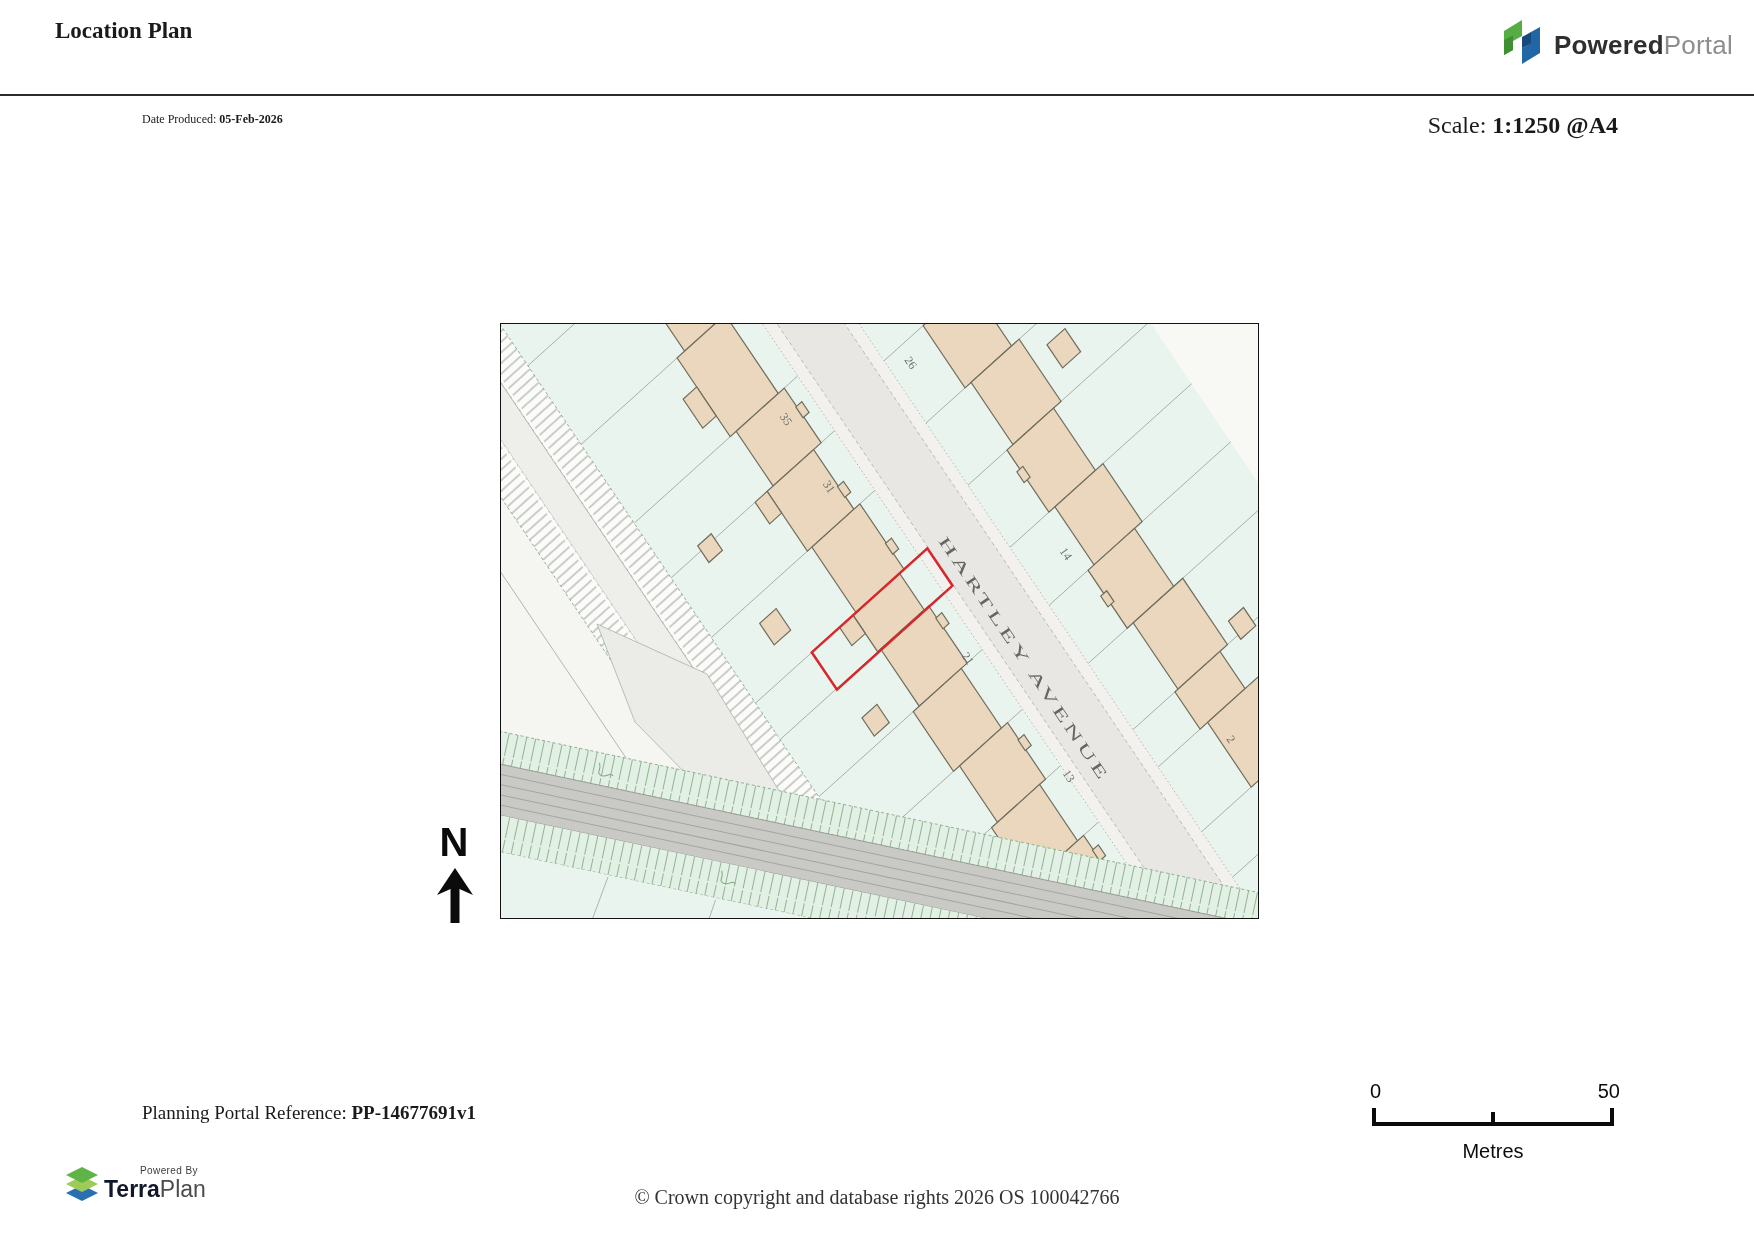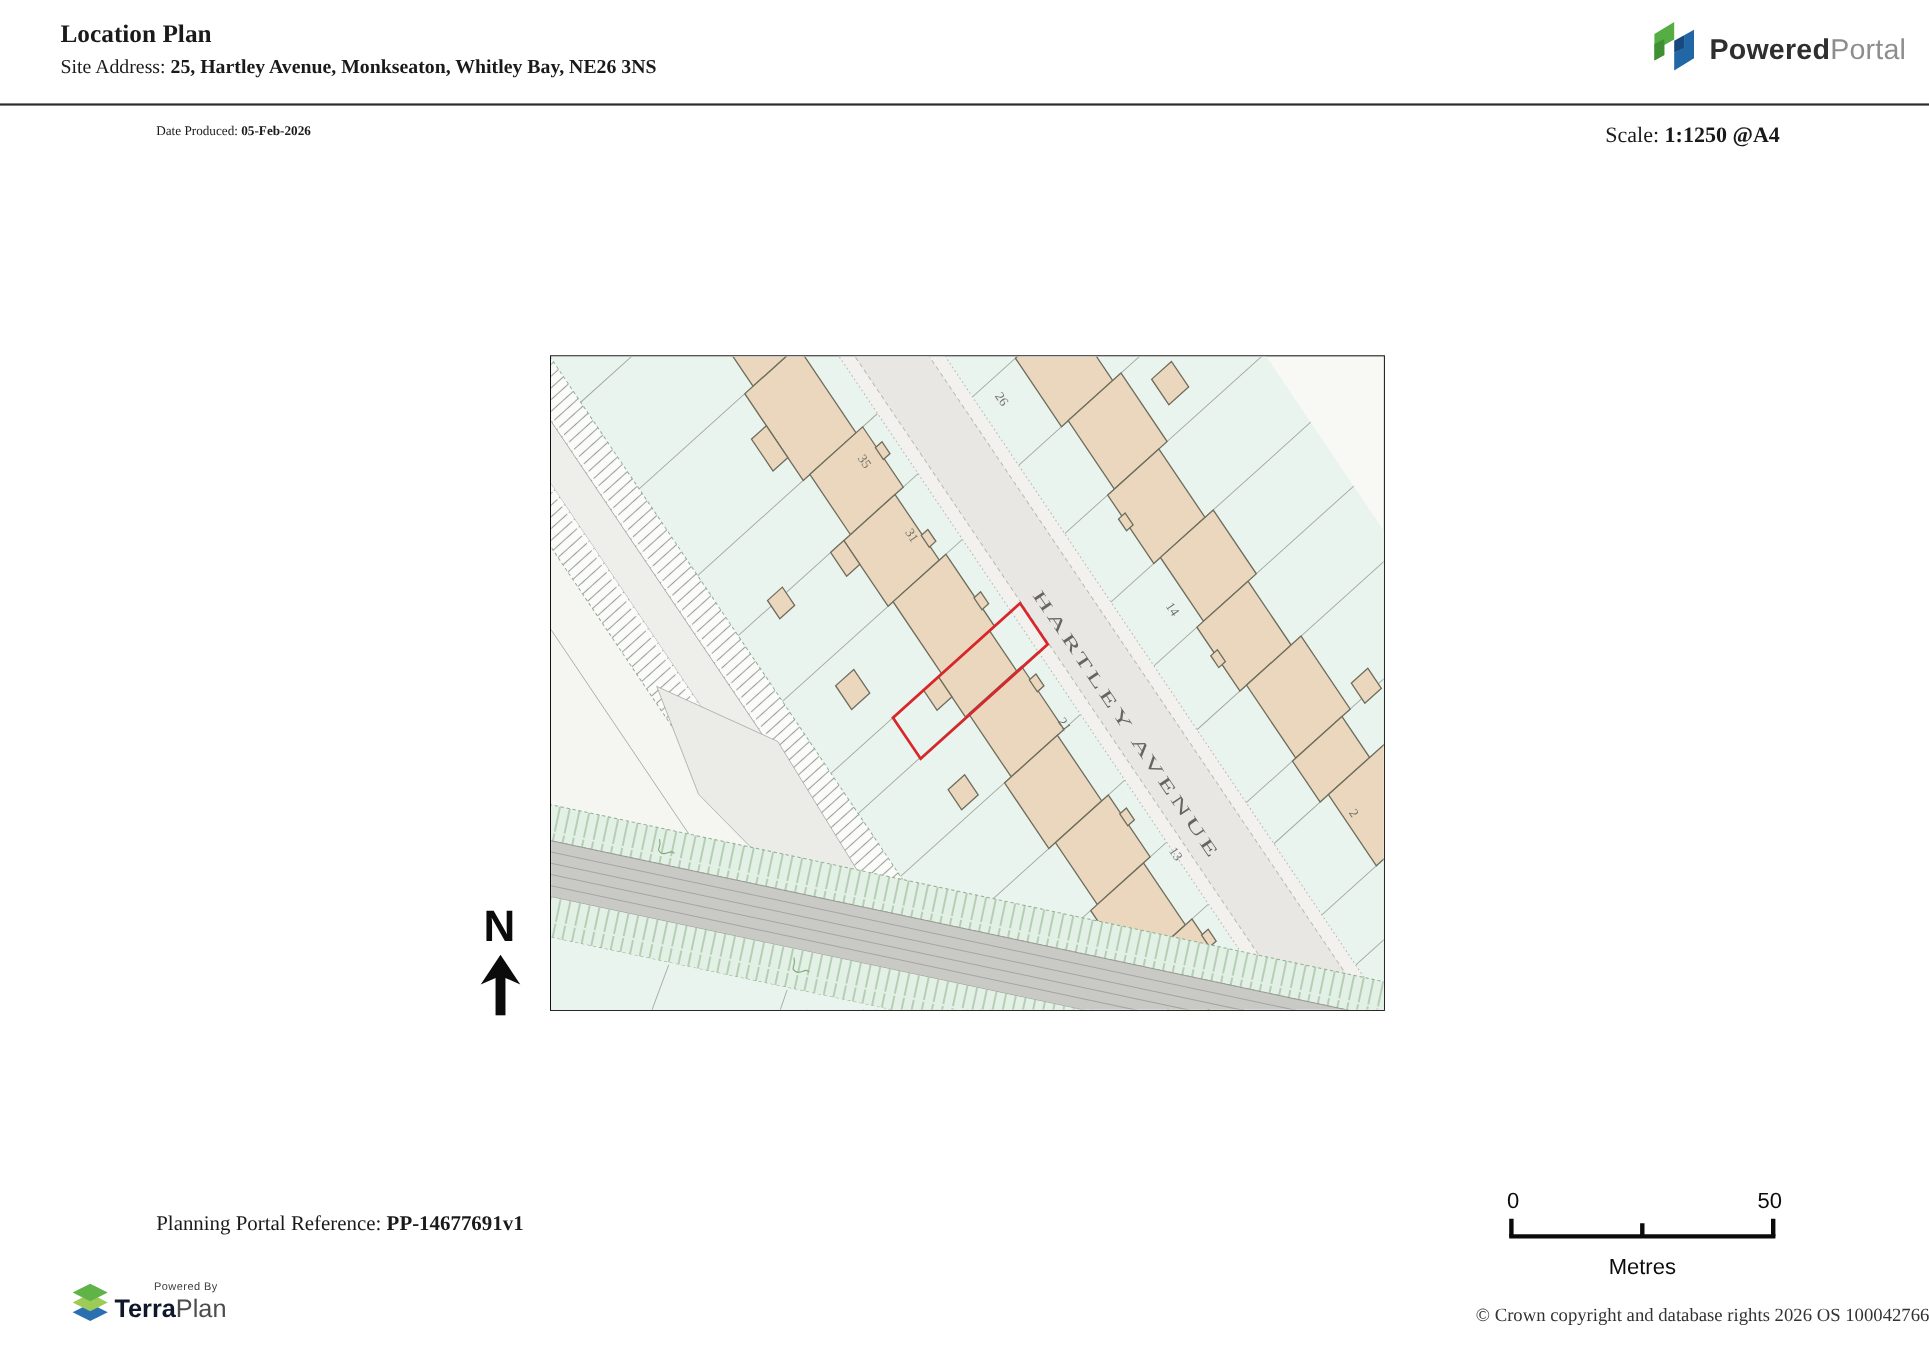--- a/index.html
+++ b/index.html
@@ -5,49 +5,46 @@
   html,body{margin:0;padding:0;background:#fff;}
   #page{position:relative;width:1754px;height:1241px;background:#ffffff;overflow:hidden;
         font-family:"Liberation Serif", serif;color:#1a1a1a;}
   .abs{position:absolute;}
   .serif{font-family:"Liberation Serif", serif;}
   .b{font-weight:700;}
   #title{left:55px;top:18px;font-size:23px;font-weight:700;}
   #siteline{left:55px;top:50px;font-size:18px;}
   #toprule{left:0;top:94px;width:1754px;border-top:2px solid #2c2c2c;height:0;}
   #dateline{left:142px;top:112px;font-size:12px;}
-  #scaleline{right:136px;top:112px;font-size:20px;text-align:right;}
+  #scaleline{right:136px;top:112px;font-size:24px;text-align:right;}
   #pp-logo{left:1496px;top:14px;width:250px;height:56px;}
   #pp-text{left:1554px;top:30px;font-size:26px;font-family:"Liberation Sans",sans-serif;letter-spacing:.2px;}
   #pp-text .p1{font-weight:700;color:#2f2f2f;}
   #pp-text .p2{font-weight:400;color:#8d8d8d;margin-top:36px;}
   #mapbox{left:500px;top:323px;width:757px;height:594px;border:1.3px solid #111;background:#fbfbf9;}
   #northN{left:424px;top:820px;width:60px;text-align:center;font-family:"Liberation Sans",sans-serif;
           font-size:40px;font-weight:700;color:#0b0b0b;}
   #northArrow{left:432px;top:866px;}
   #refline{left:142px;top:1102px;font-size:19px;}
-  #copyline{left:0;top:1186px;width:1754px;text-align:right;font-size:17px;color:#333;}
+  #copyline{left:0;top:1186px;width:1754px;text-align:center;font-size:20px;color:#333;}
   #scalebar{left:1358px;top:1068px;}
   #tq{left:60px;top:1162px;width:360px;height:60px;}
   #tq-text{left:104px;top:1166px;line-height:1;}
   #tq-powered{font-family:"Liberation Sans",sans-serif;font-size:10px;color:#3c3c3c;letter-spacing:.4px;display:block;margin-bottom:2px;padding-left:36px;}
   #tq-name{font-family:"Liberation Sans",sans-serif;font-size:23px;}
   #tq-name .t1{font-weight:800;color:#0f172a;}
   #tq-name .t2{font-weight:300;color:#4c4c4c;}
 </style>
 </head>
 <body>
 
 <div id="page">
 
   <div id="title" class="abs serif">Location Plan</div>
 
-  <div id="siteline" class="abs serif">
-    <span>Site Address: </span><span class="b">25, Hartley Avenue, Monkseaton, Whitley Bay, NE26 3NS</span>
-  </div>
 
   <div id="toprule" class="abs"></div>
 
   <div id="dateline" class="abs serif">
     <span>Date Produced: </span><span class="b">05-Feb-2026</span>
   </div>
 
   <div id="scaleline" class="abs serif">
     <span>Scale: </span><span class="b">1:1250 @A4</span>
   </div>

